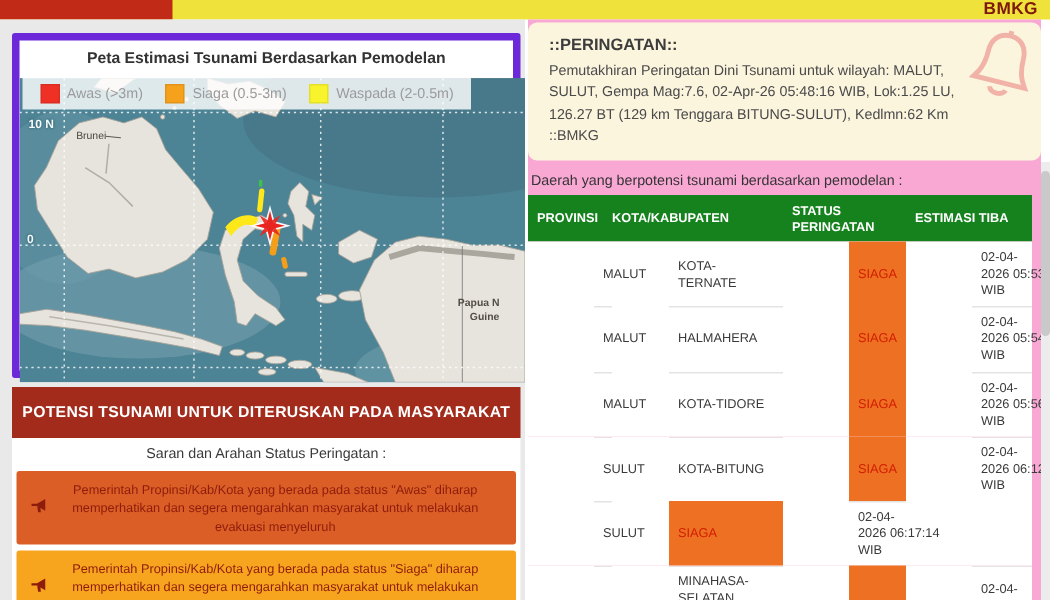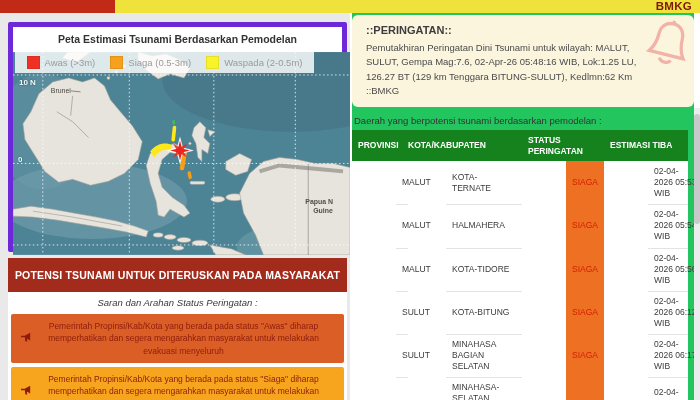--- a/index.html
+++ b/index.html
@@ -25,28 +25,28 @@
   .sw { width:13px; height:13px; display:inline-block; border:1px solid rgba(0,0,0,.08); }
   .lg-label { font-size:9.5px; color:#9B9B9B; }
   .lat-label { position:absolute; color:#fff; font-size:8px; font-weight:bold; opacity:.95;
                text-shadow:0 0 2px rgba(0,60,70,.8); }
   .lat-10n { left:6px; top:26px; }
   .lat-0 { left:5px; top:103px; }
 
   .banner { position:absolute; left:8px; top:245px; width:339px; height:34px; background:#A32B1C;
             color:#fff; font-weight:bold; font-size:10.5px; text-align:center; line-height:34px; letter-spacing:.2px; }
   .advice-card { position:absolute; left:8px; top:279px; width:339px; height:108px; background:#fff; padding:0 2px; }
-  .advice-heading { height:22px; line-height:22px; text-align:center; font-size:9.5px; color:#3A3A3A;font-style:italic; }
+  .advice-heading { height:22px; line-height:22px; text-align:center; font-size:9.5px; color:#3A3A3A; }
   .advisory { position:relative; margin:0 1px 4px 1px; border-radius:2px; padding:6px 14px 6px 26px;
               min-height:38px; display:flex; align-items:center; }
   .adv-text { display:block; width:100%; text-align:center; font-size:8.5px; line-height:1.45; color:#8E1C0C; }
   .mega { position:absolute; left:9px; top:50%; margin-top:-6px; }
 
   
-  .right-col { position:absolute; left:352px; top:13px; width:342px; height:387px; background:#22c55e; }
+  .right-col { position:absolute; left:352px; top:13px; width:342px; height:387px; background:#f9a8d4; }
   .warning-card { position:relative; margin-top:2px; width:342px; min-height:77px; background:#FBF5DE;
                   border-radius:6px; padding:9px 48px 9px 14px; }
   .warning-heading { font-size:11px; font-weight:bold; color:#3C3C3C; margin-bottom:5px; }
   .warning-body { font-size:9.5px; color:#4A4A4A; line-height:1.5; }
   .bell { position:absolute; right:3px; top:4px; transform:rotate(14deg); opacity:.85; }
 
   .table-title { margin:8px 0 4px 2px; font-size:9.5px; color:#333; }
   .dtable { width:336px; }
   .thead { display:grid; grid-template-columns:50px 120px 82px 84px; background:#16821E; }
   .hc { color:#fff; font-size:8.5px; font-weight:bold; padding:5px 6px; line-height:1.25; display:flex; align-items:center; }
@@ -226,21 +226,20 @@
             <div class="c c3 sep">02-04-2026&nbsp;05:56:14 WIB</div>
           </div>
           <div class="trow">
             <div class="c c0 sep">SULUT</div>
             <div class="c c1 sep">KOTA-BITUNG</div>
             <div class="c c2" style="background:#EE7023;color:#D21E00">SIAGA</div>
             <div class="c c3 sep">02-04-2026&nbsp;06:12:14 WIB</div>
           </div>
           <div class="trow">
             <div class="c c0 sep">SULUT</div>
-            <div class="c c1 sep">MINAHASA BAGIAN SELATAN</div>
             <div class="c c2" style="background:#EE7023;color:#D21E00">SIAGA</div>
             <div class="c c3 sep">02-04-2026&nbsp;06:17:14 WIB</div>
           </div>
           <div class="trow">
             <div class="c c0 sep">SULUT</div>
             <div class="c c1 sep">MINAHASA-SELATAN BAGIAN SELATAN</div>
             <div class="c c2" style="background:#EE7023;color:#D21E00">SIAGA</div>
             <div class="c c3 sep">02-04-2026&nbsp;06:18:14 WIB</div>
           </div>
         </div>

